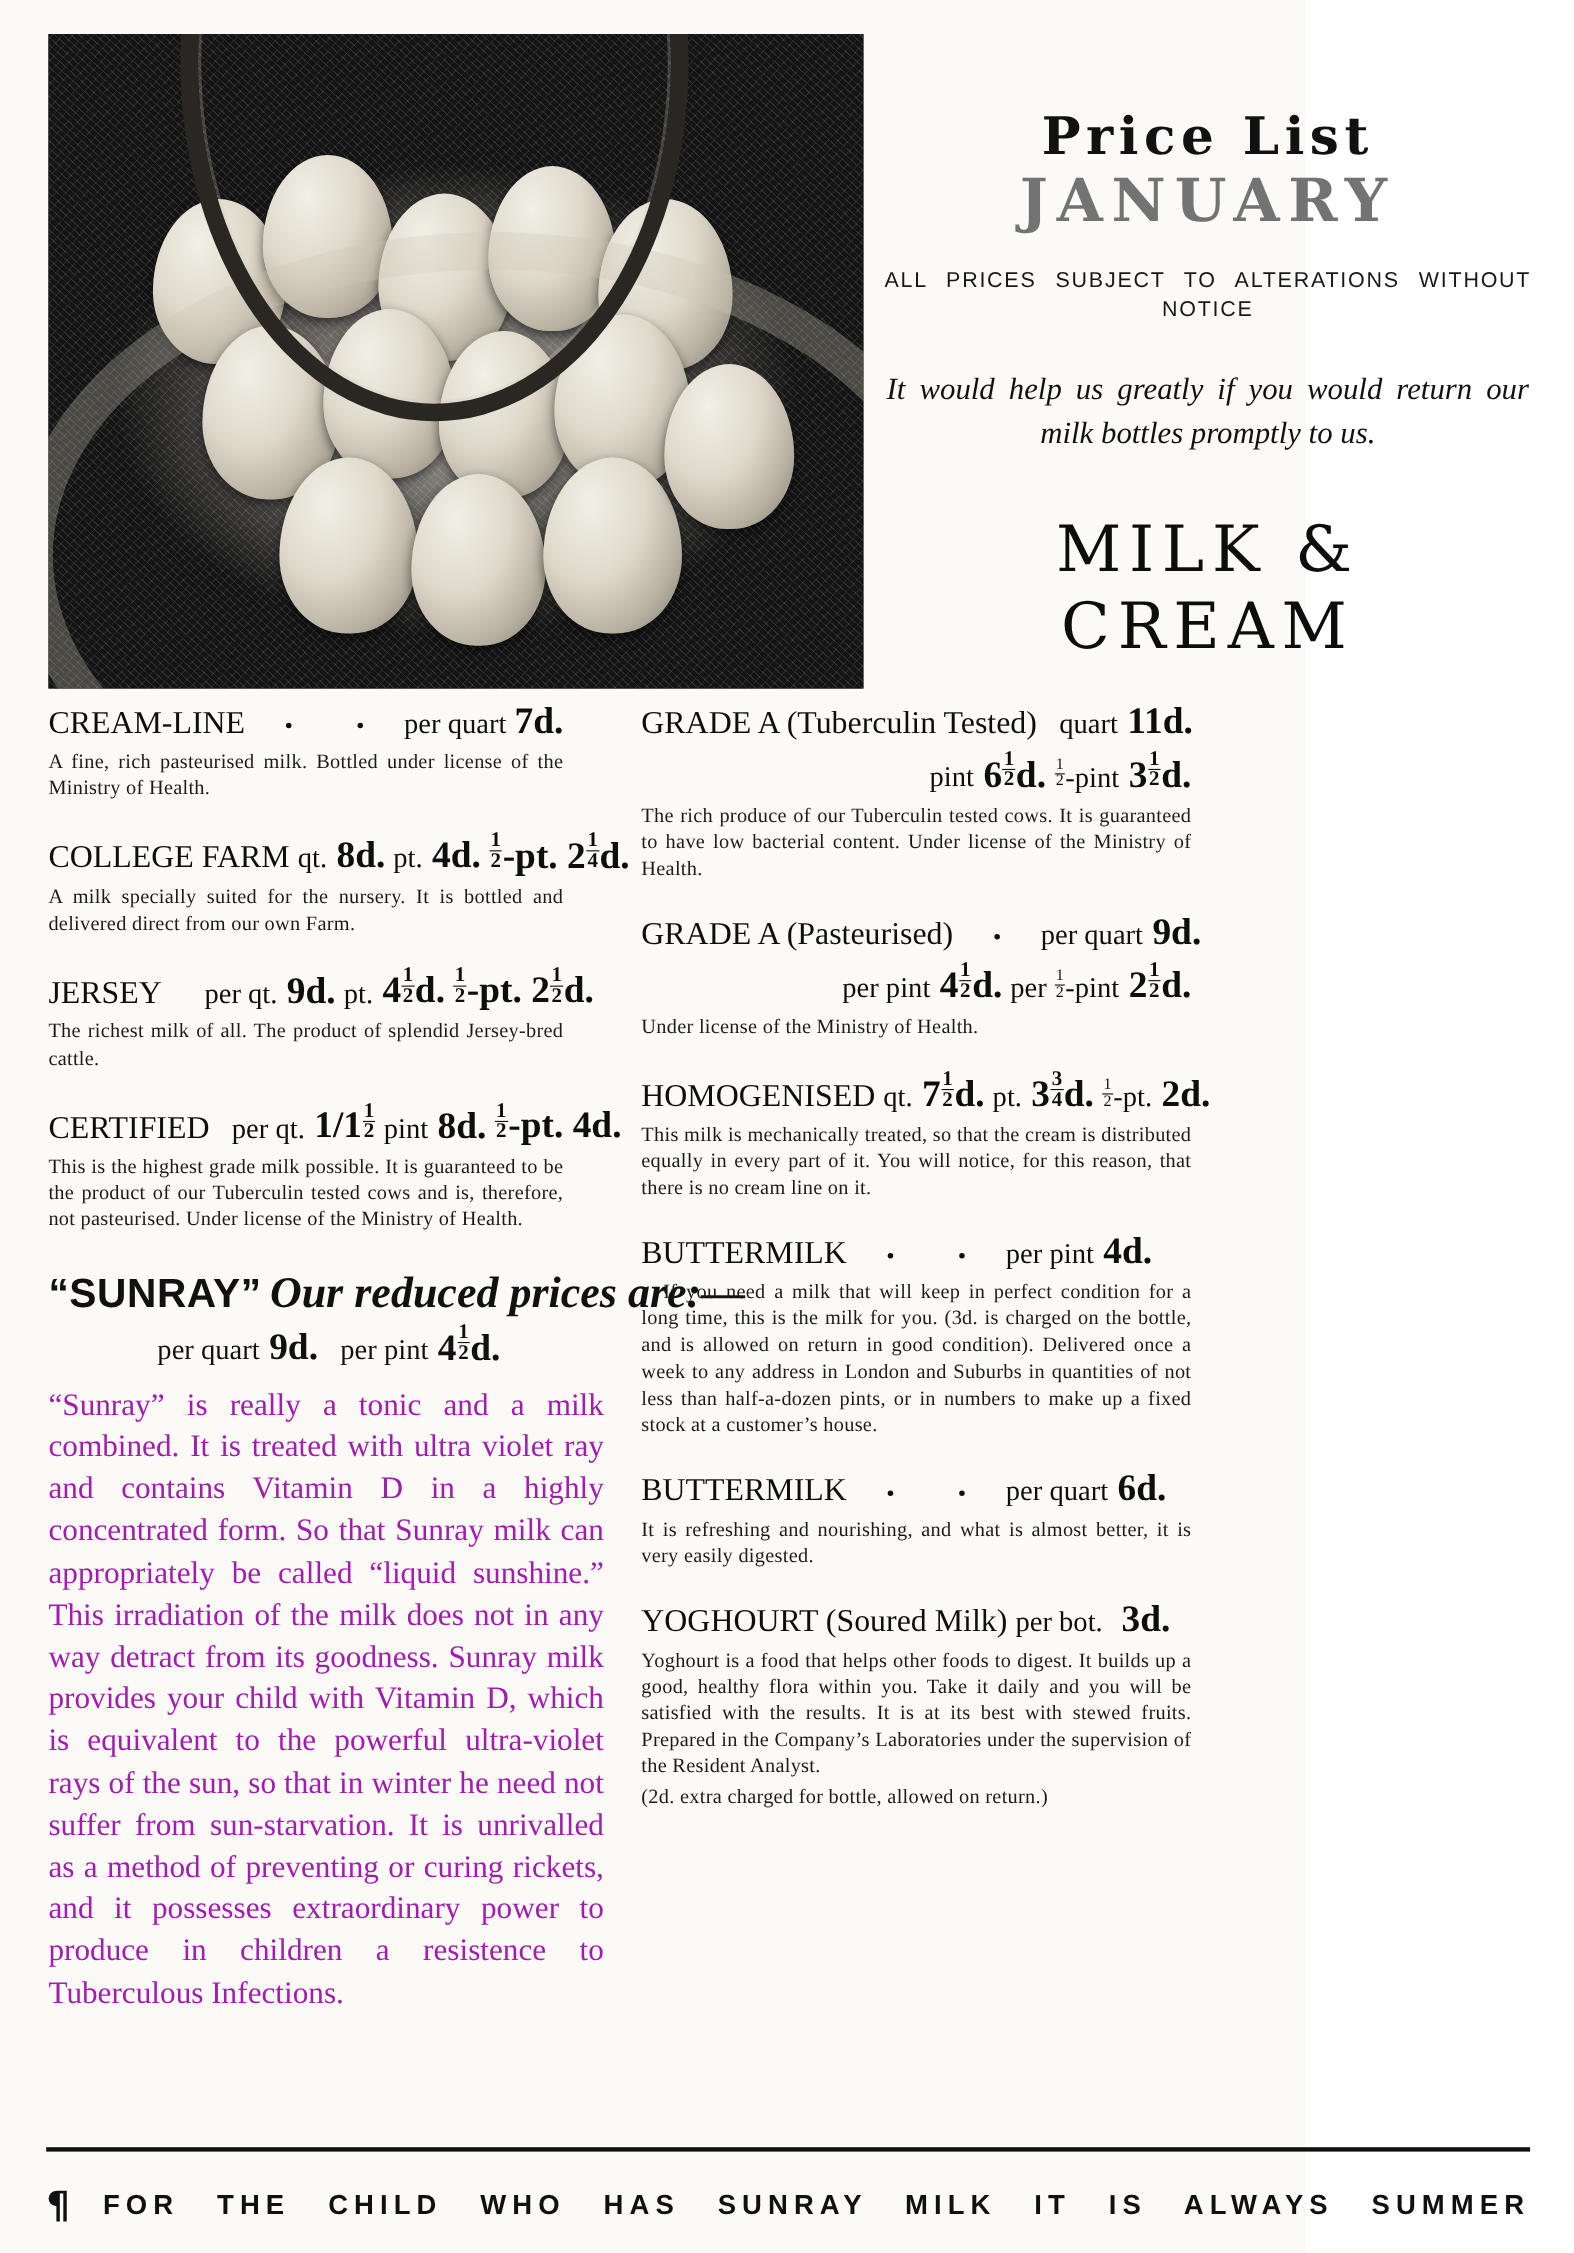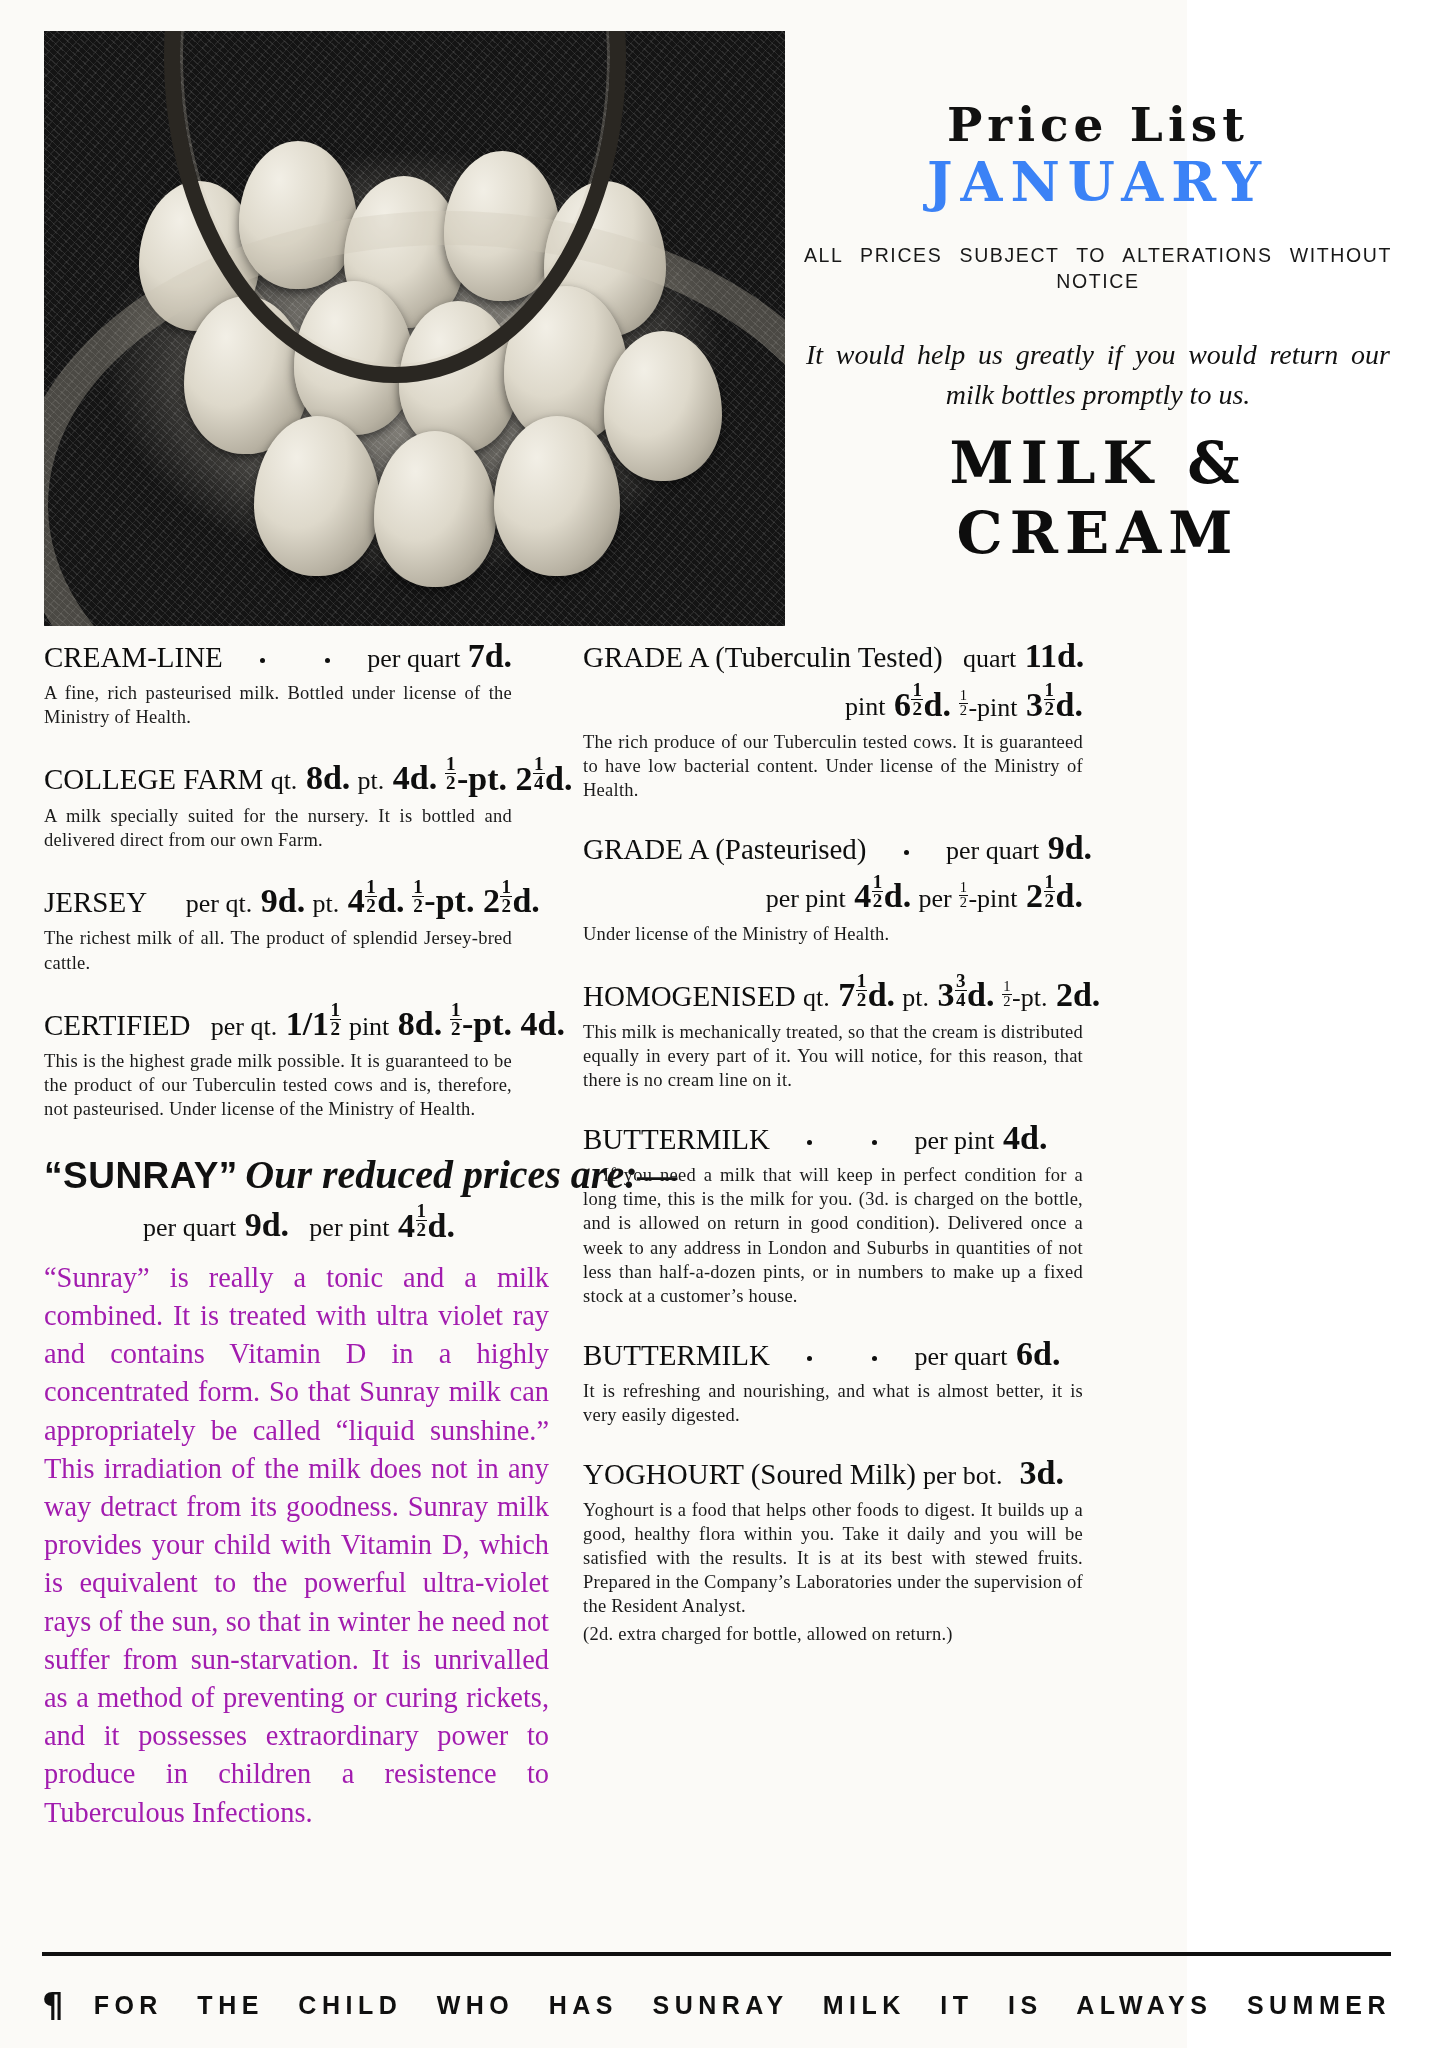--- a/index.html
+++ b/index.html
@@ -87,21 +87,21 @@
     margin: 0 0 6px 0;
     color: #111;
   }
   .title-month {
     font-family: "DejaVu Serif", serif;
     font-weight: 700;
     font-size: 54px;
     letter-spacing: 8px;
     line-height: 1.0;
     margin: 0;
-    color: #3b82f6;
+    color: #737373;
   }
   .subject-note {
     font-family: "Liberation Sans", sans-serif;
     font-size: 19.5px;
     letter-spacing: 1.6px;
     line-height: 1.32;
     margin: 34px 4px 0 4px;
     color: #181818;
     text-align: justify;
     text-align-last: center;
@@ -111,25 +111,25 @@
     font-style: italic;
     font-size: 28px;
     line-height: 1.42;
     margin: 40px 6px 0 6px;
     color: #111;
     text-align: justify;
     text-align-last: center;
   }
   .title-milkcream {
     font-family: "DejaVu Serif", serif;
-    font-weight: 700;
+    font-weight: 400;
     font-size: 58px;
     letter-spacing: 7px;
     line-height: 1.14;
-    margin: 16px 0 0 0;
+    margin: 52px 0 0 0;
     color: #0d0d0d;
   }
 
   
   .columns {
     position: absolute;
     left: 0;
     top: 636px;
     width: 1431px;
     height: 1300px;

